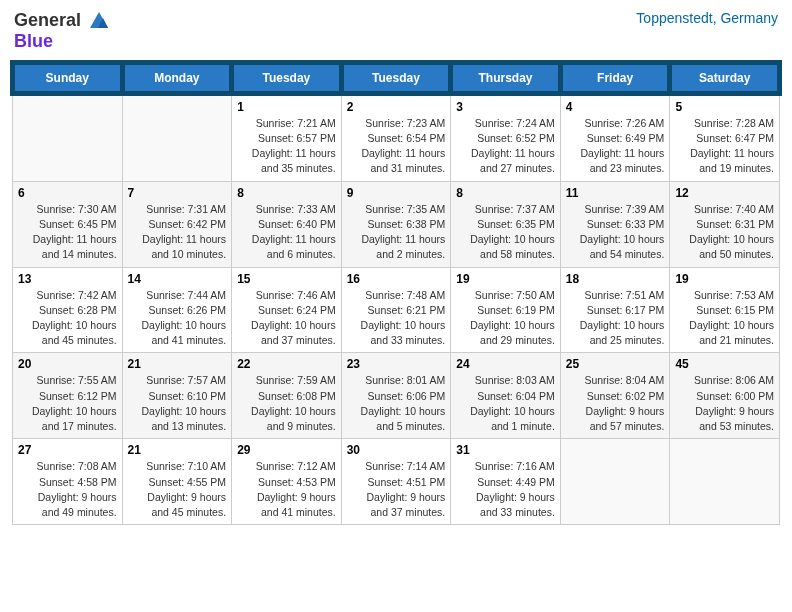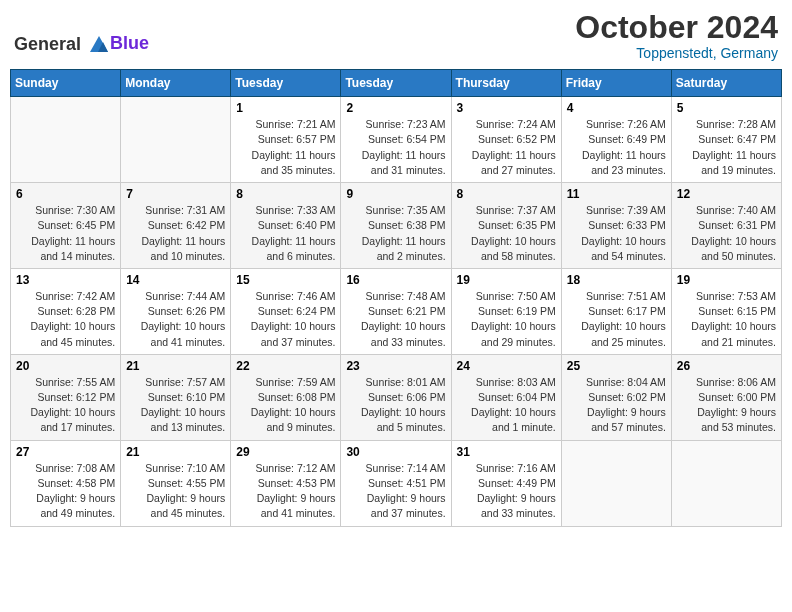--- a/index.html
+++ b/index.html
@@ -42,23 +42,23 @@
     }
     table {
       width: 100%;
       border-collapse: collapse;
       font-size: 11px;
     }
     thead tr th {
       background-color: #2979c4;
       color: #fff;
       padding: 6px 4px;
-      text-align: left;
+      text-align: center;
       font-size: 12px;
-      border: 1px solid #0c4a6e;
+      border: 5px solid #0c4a6e;
     }
     tbody tr td {
       border: 1px solid #ccc;
       vertical-align: top;
       padding: 4px 5px;
       min-height: 80px;
       height: 85px;
       background: #fff;
       width: calc(100% / 7);
     }
@@ -82,32 +82,31 @@
       font-size: 10.5px;
       line-height: 1.45;
       text-align: right;
     }
   </style>
 </head>
 <body>
 
 <div class="header">
   <div class="logo">
-    <div style="display:flex;flex-direction:row;line-height:1.1;margin-top:24px;">
+    <div style="display:flex;flex-direction:column;line-height:1.1;">
       <span style="font-size:18px;font-weight:bold;color:#333;">General
         <svg class="logo-icon" viewBox="0 0 22 22" style="display:inline-block;vertical-align:middle;">
           <polygon points="11,2 20,18 2,18" fill="#2979c4"></polygon>
           <polygon points="15,8 20,18 10,18" fill="#1a5fa0"></polygon>
         </svg>
       </span>
       <span style="font-size:18px;font-weight:bold;color:#6d28d9;">Blue</span>
     </div>
   </div>
   <div class="title-block">
-    <div class="month-title">October 2024</div>
     <div class="location-title">Toppenstedt, Germany</div>
   </div>
 </div>
 
 <table>
   <thead>
     <tr>
     <th>Sunday</th>
         <th>Monday</th>
         <th>Tuesday</th>
@@ -221,21 +220,21 @@
         </td>
         <td>
           <span class="day-number">24</span>
           <div class="day-info">Sunrise: 8:03 AM<br>Sunset: 6:04 PM<br>Daylight: 10 hours and 1 minute.</div>
         </td>
         <td>
           <span class="day-number">25</span>
           <div class="day-info">Sunrise: 8:04 AM<br>Sunset: 6:02 PM<br>Daylight: 9 hours and 57 minutes.</div>
         </td>
         <td>
-          <span class="day-number">26</span>
+          <span class="day-number">45</span>
           <div class="day-info">Sunrise: 8:06 AM<br>Sunset: 6:00 PM<br>Daylight: 9 hours and 53 minutes.</div>
         </td>
       </tr>
       <tr>
         <td>
           <span class="day-number">27</span>
           <div class="day-info">Sunrise: 7:08 AM<br>Sunset: 4:58 PM<br>Daylight: 9 hours and 49 minutes.</div>
         </td>
         <td>
           <span class="day-number">21</span>

